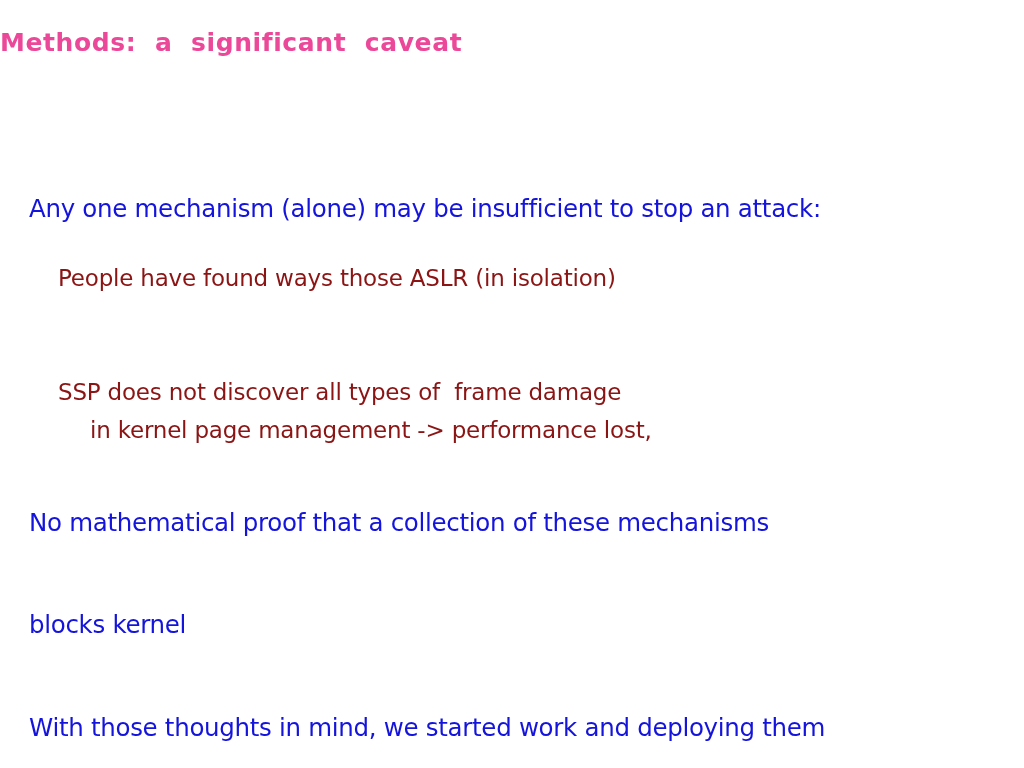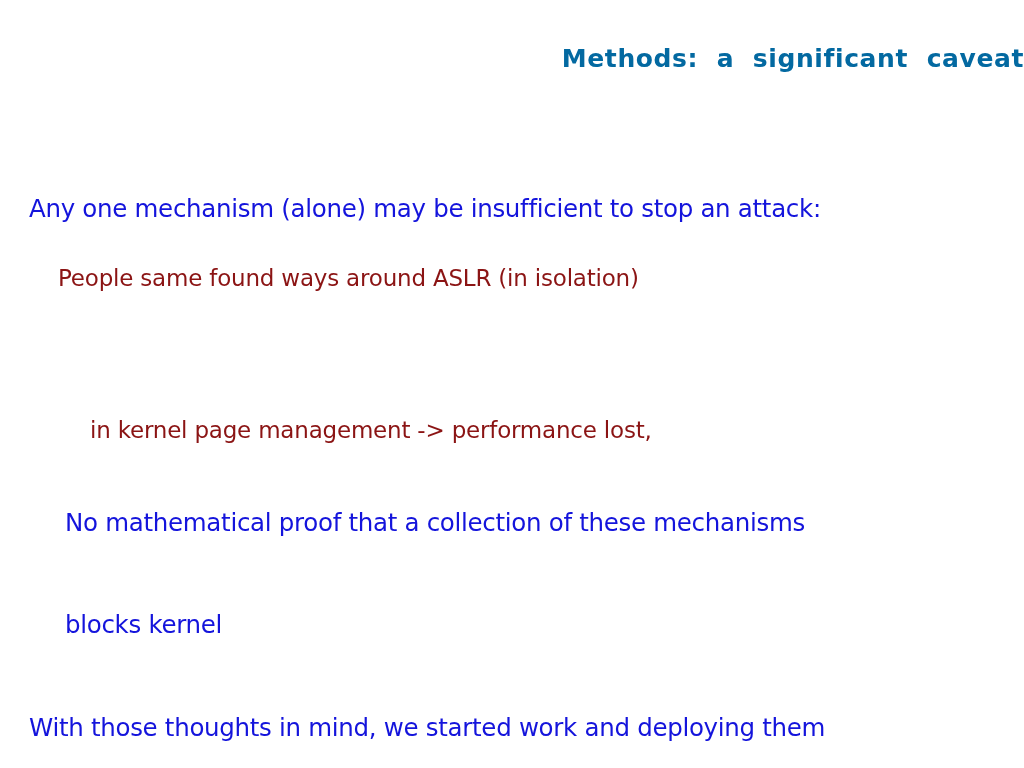--- a/index.html
+++ b/index.html
@@ -21,28 +21,27 @@
     inset: 0;
     background: #ffffff;
   }
 
   
   .slide-title {
     position: absolute;
     top: 28px;
     left: 0;
     width: 1024px;
-    text-align: right;
-    color: #0369a1;
+    text-align: left;
+    color: #ec4899;
     font-family: "DejaVu Sans", sans-serif;
     font-weight: bold;
     font-size: 25px;
     letter-spacing: 0.6px;
     white-space: pre;
-    margin-top: 16px;
   }
 
   
   .body-area {
     position: absolute;
     top: 0;
     left: 0;
     width: 1024px;
     height: 768px;
     text-decoration: underline;
@@ -76,39 +75,40 @@
 
   .line {
     display: block;
     white-space: pre;
   }
 
   
   .p-intro   { top: 124px; }
   .p-bullets { top: 183px; }
   .p-subs    { top: 335px; }
-  .p-noproof { top: 438px; margin-left: 36px; }
+  .p-noproof { top: 438px; }
   .p-but     { top: 558px; }
   .p-with    { top: 643px; }
 </style>
 </head>
 <body>
 
 <div class="slide">
 
   <div class="slide-title">Methods:  a  significant  caveat</div>
 
   <div class="body-area">
 
     <div class="para blue p-intro">
       <span class="line">Any one mechanism (alone) may be insufficient to stop an attack:</span>
     </div>
 
     <div class="para red p-bullets">
-      <span class="line">People same found ways around ASLR (in isolation)</span>
+      <span class="line">People have found ways those ASLR (in isolation)</span>
+      <span class="line">SSP does not discover all types of  frame damage</span>
     </div>
 
     <div class="para red red-sub p-subs">
       <span class="line">in kernel page management -&gt; performance lost,</span>
     </div>
 
     <div class="para blue p-noproof">
       <span class="line">No mathematical proof that a collection of these mechanisms</span>
       <span class="line">blocks kernel</span>
     </div>

